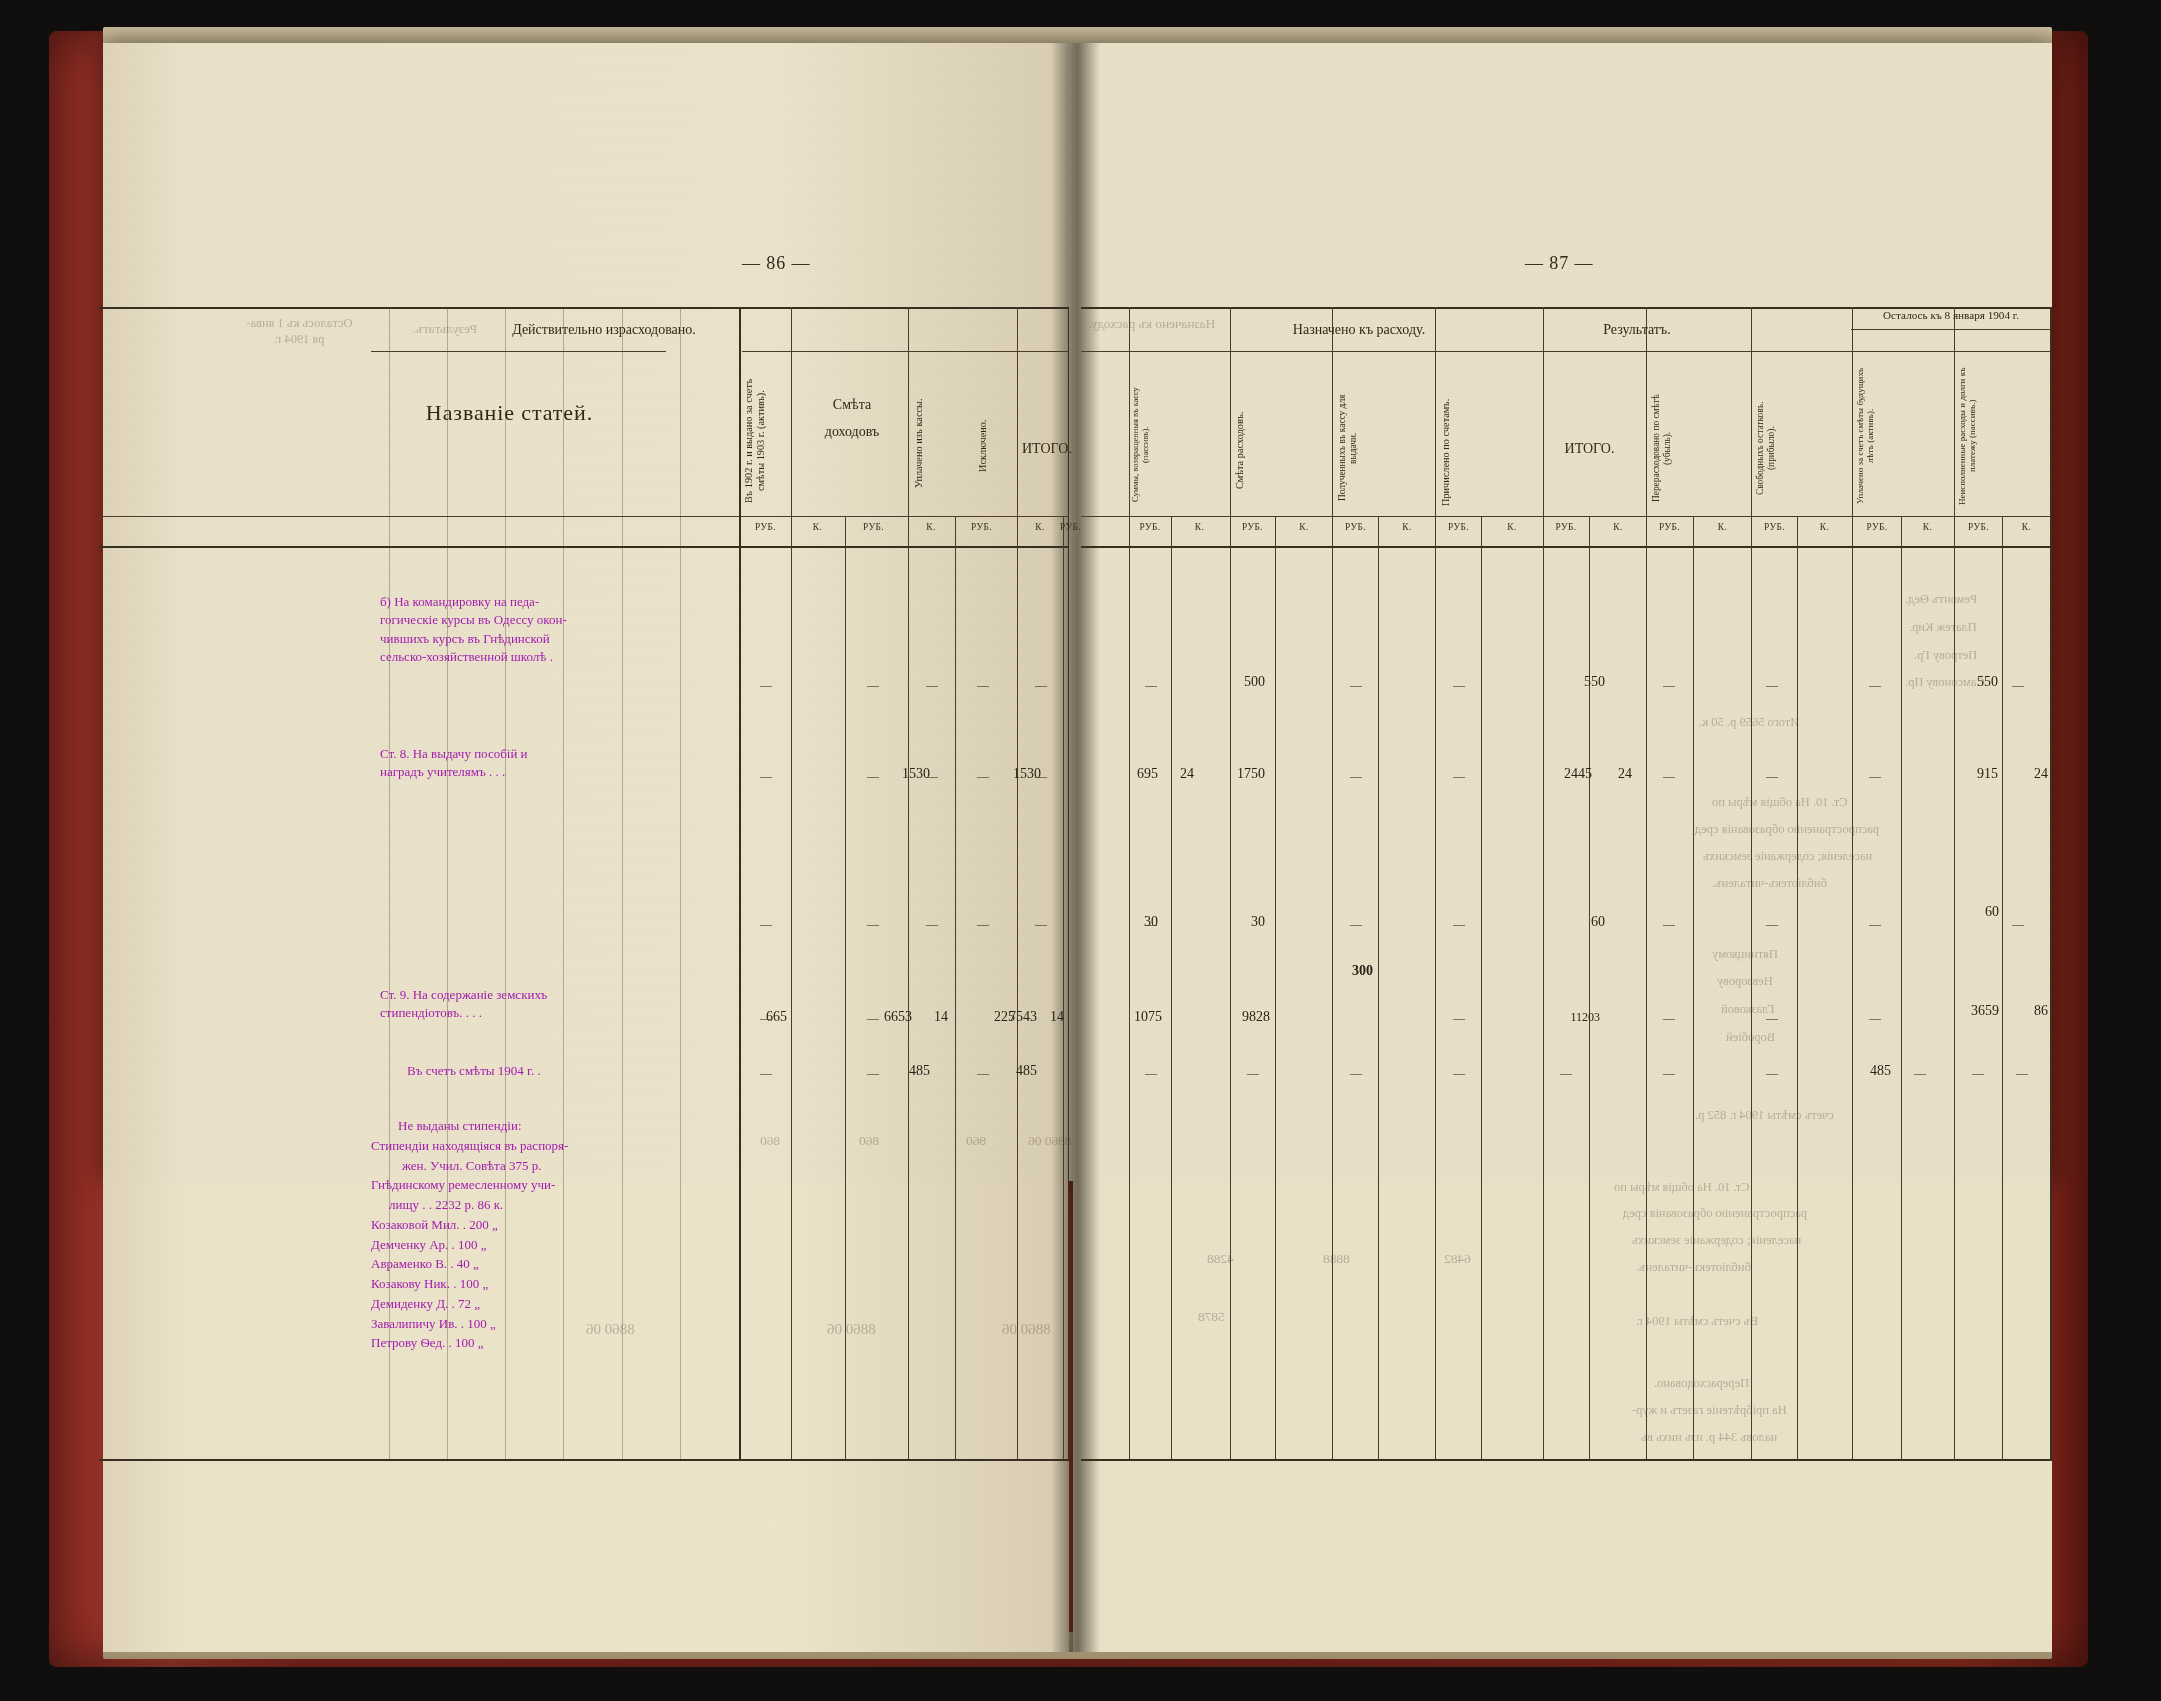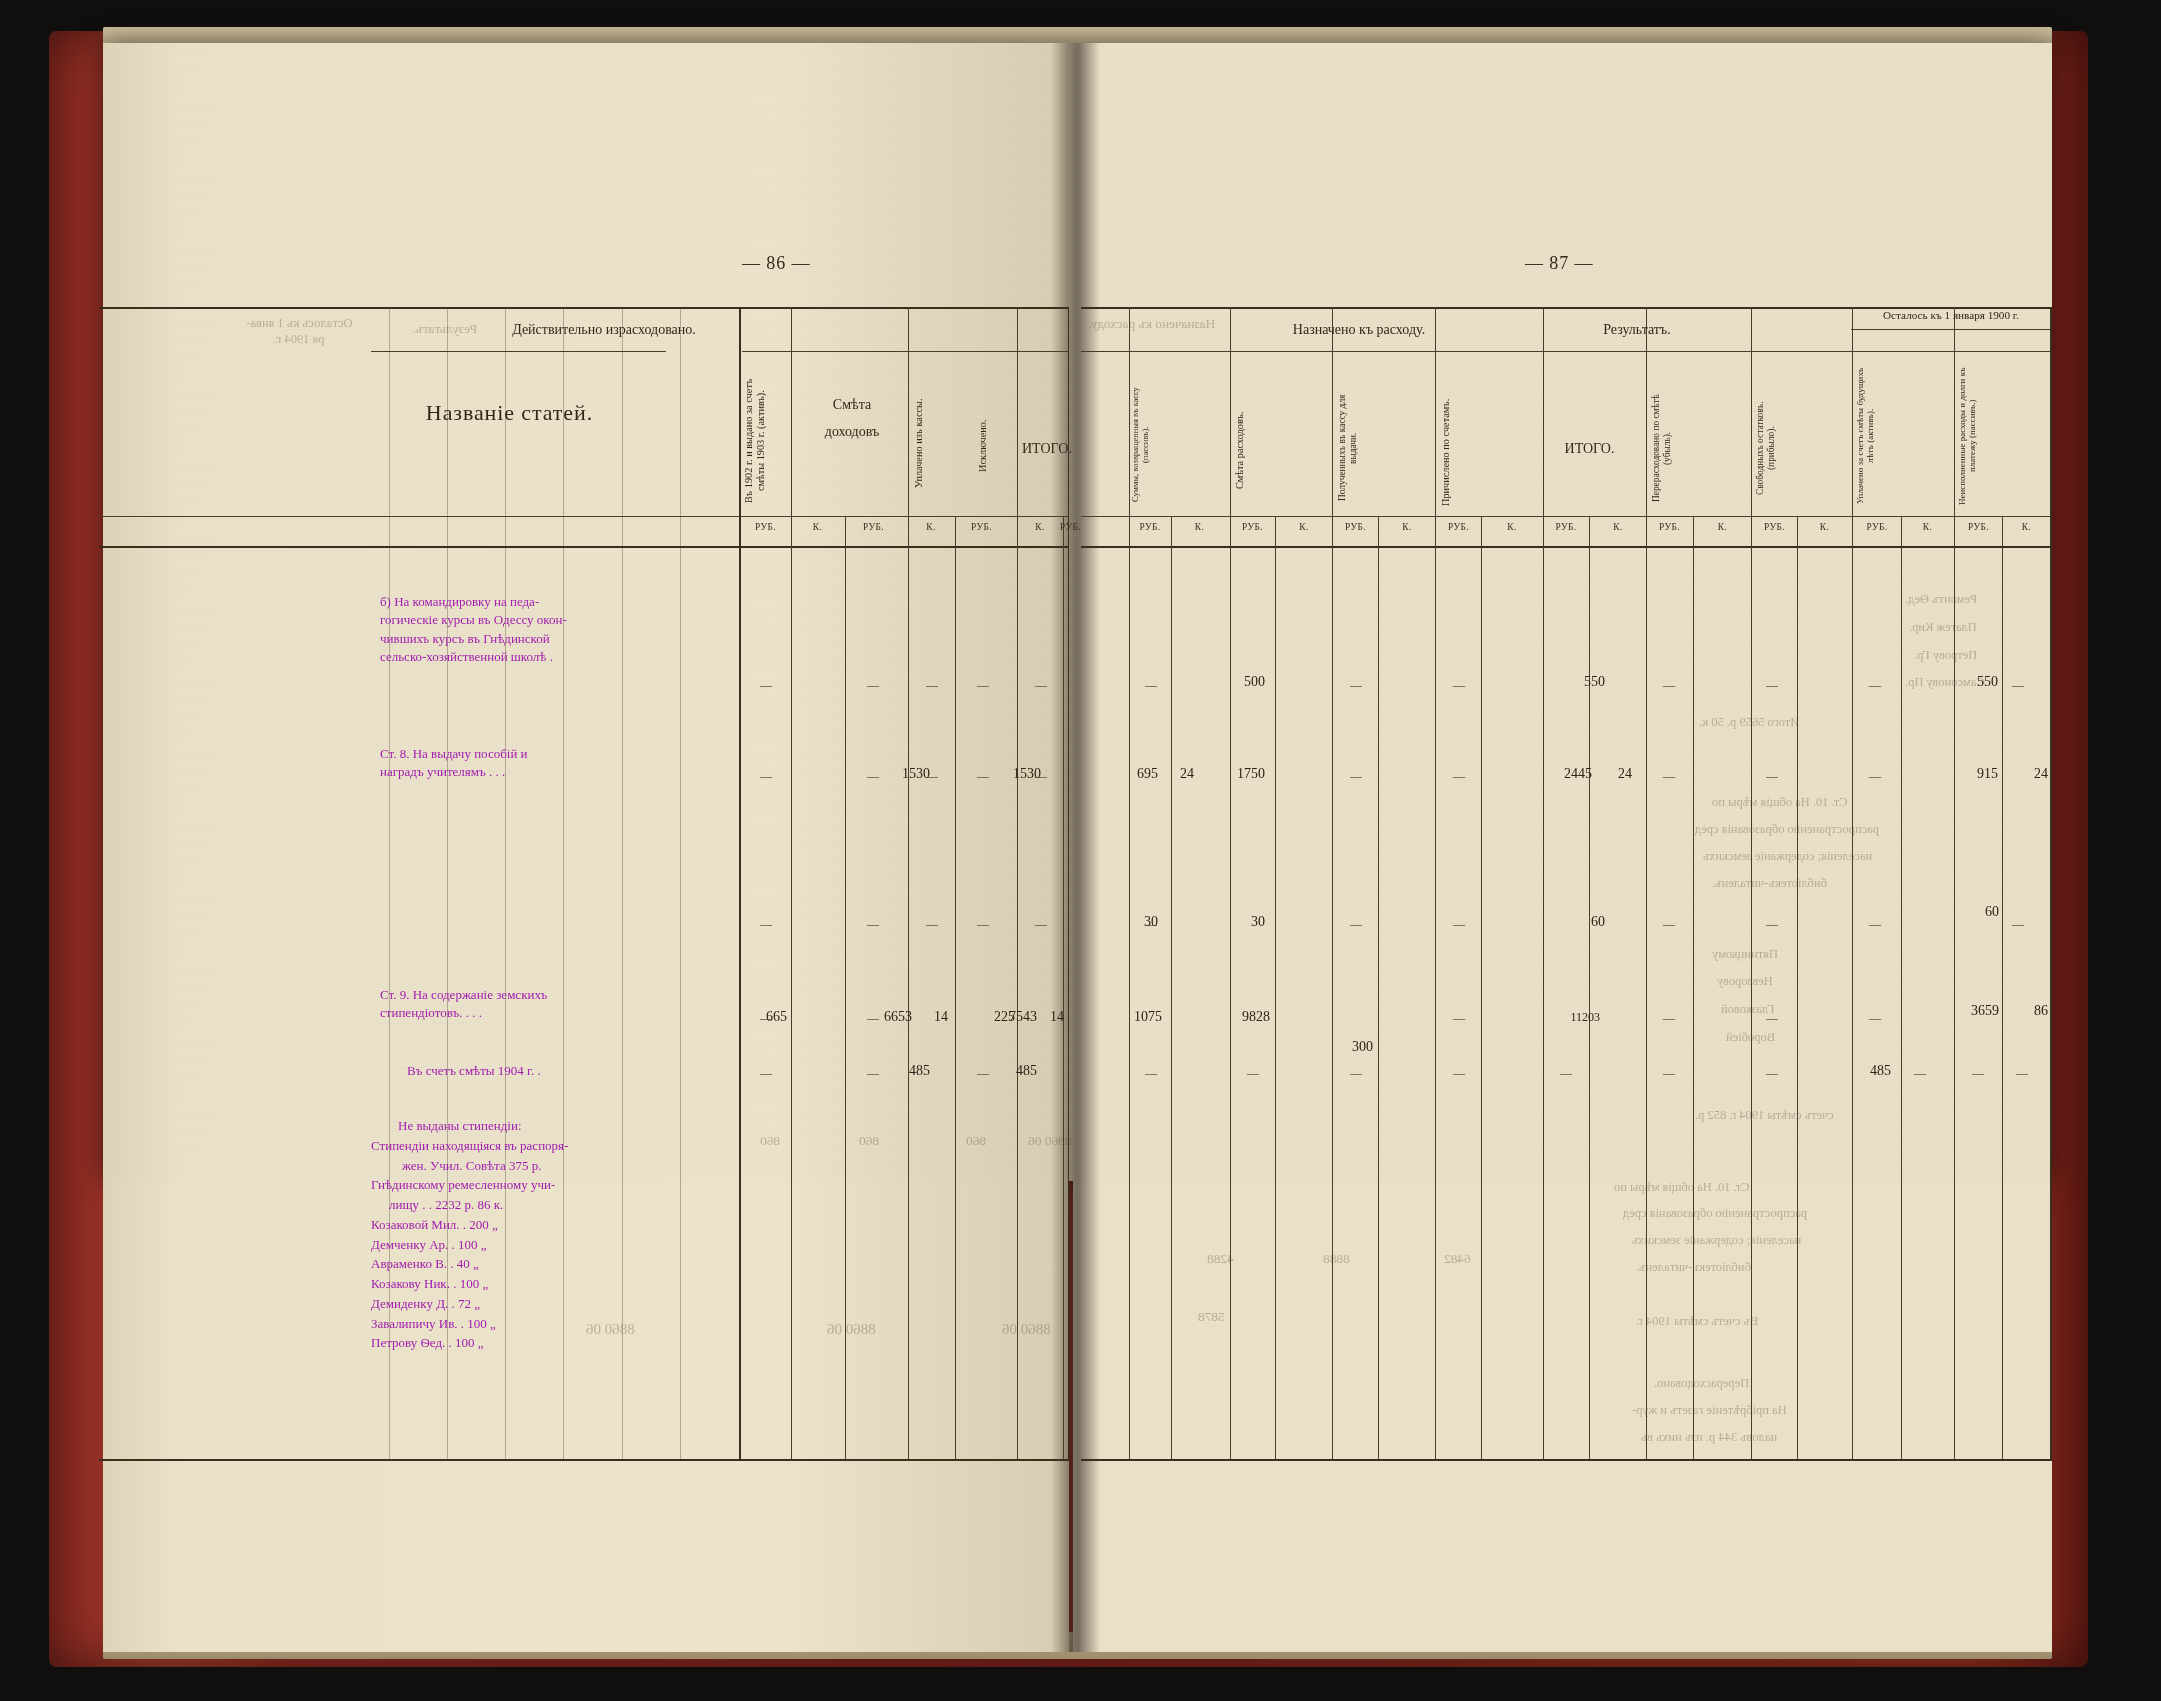--- a/index.html
+++ b/index.html
@@ -156,21 +156,21 @@
     <div class="vline" style="left:1590px;top:473px;height:943px;"></div>
     <div class="vline" style="left:1648px;top:264px;height:1152px;"></div>
     <div class="vline" style="left:1694px;top:473px;height:943px;"></div>
     <div class="vline" style="left:1749px;top:264px;height:1152px;"></div>
     <div class="vline" style="left:1798px;top:473px;height:943px;"></div>
     <div class="vline" style="left:1851px;top:264px;height:1152px;"></div>
     <div class="vline" style="left:1899px;top:473px;height:943px;"></div>
 
     <div class="hdr big" style="left:1104px;top:279px;width:304px;">Назначено къ расходу.</div>
     <div class="hdr big" style="left:1431px;top:279px;width:206px;">Результатъ.</div>
-    <div class="hdr" style="left:1752px;top:265px;width:192px;line-height:1.25;">Осталось къ 1 января 1900 г.</div>
+    <div class="hdr" style="left:1752px;top:265px;width:192px;line-height:1.25;">Осталось къ 8 января 1904 г.</div>
 
     <div class="ghost n" style="left:984px;top:272px;width:130px;text-align:center;">Назначено къ расходу.</div>
 
     <div class="hdr" style="left:1028px;top:332px;width:38px;height:139px;">
       <div class="vert" style="height:139px;font-size:8.5px;">Суммы, возвращенныя въ кассу (пассивъ).</div>
     </div>
     <div class="hdr" style="left:1131px;top:349px;width:39px;height:116px;">
       <div class="vert" style="height:116px;">Смѣта расходовъ.</div>
     </div>
     <div class="hdr" style="left:1234px;top:340px;width:39px;height:130px;">
@@ -282,21 +282,21 @@
     <div class="num" style="left:617px;top:966px;width:67px;">665</div>
     <div class="dash" style="left:657px;top:968px;">—</div>
     <div class="dash" style="left:764px;top:968px;">—</div>
     <div class="num" style="left:724px;top:966px;width:85px;">6653</div>
     <div class="num" style="left:782px;top:966px;width:63px;">14</div>
     <div class="num" style="left:840px;top:966px;width:72px;">225</div>
     <div class="num" style="left:845px;top:966px;width:89px;">7543</div>
     <div class="num" style="left:903px;top:966px;width:58px;">14</div>
     <div class="num" style="left:979px;top:966px;width:80px;">1075</div>
     <div class="num" style="left:1073px;top:966px;width:94px;">9828</div>
-    <div class="num" style="left:1185px;top:996px;width:85px;">300</div>
+    <div class="num" style="left:1185px;top:920px;width:85px;font-weight:bold;">300</div>
     <div class="dash" style="left:1350px;top:968px;">—</div>
     <div class="num" style="left:1399px;top:967px;width:98px;font-size:12px;">11203</div>
     <div class="dash" style="left:1560px;top:968px;">—</div>
     <div class="dash" style="left:1663px;top:968px;">—</div>
     <div class="dash" style="left:1766px;top:968px;">—</div>
     <div class="num" style="left:1784px;top:960px;width:112px;">3659</div>
     <div class="num" style="left:1891px;top:960px;width:54px;">86</div>
 
     <div class="art" style="left:304px;top:1019px;width:331px;">
       <span class="ind">Въ счетъ смѣты 1904 г.  .</span>

